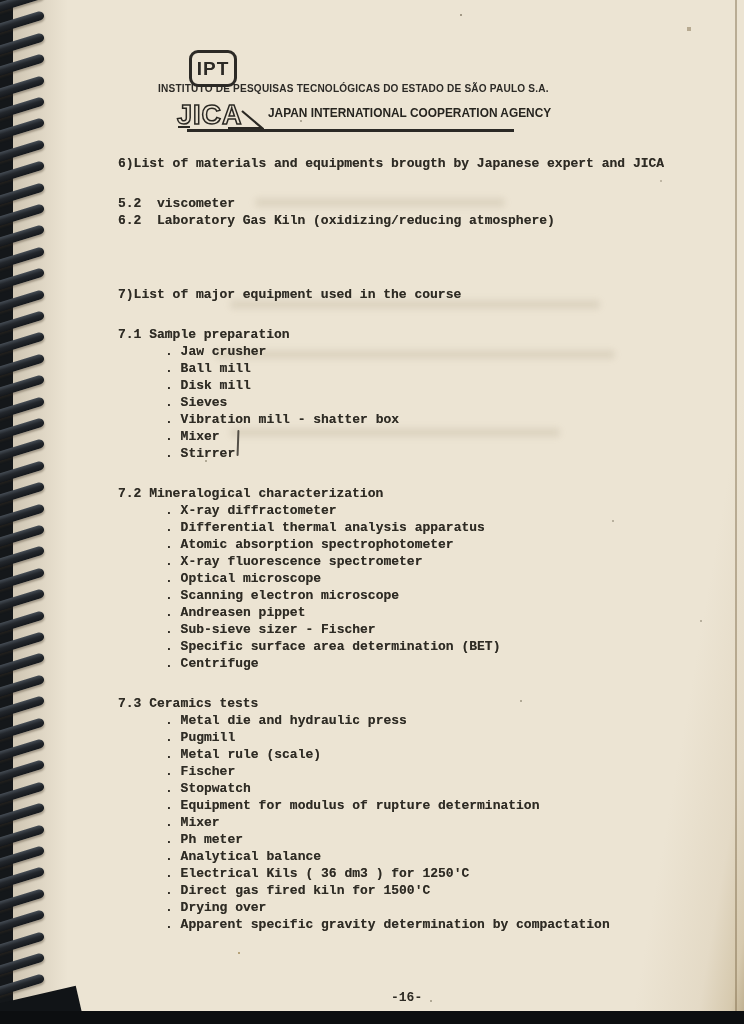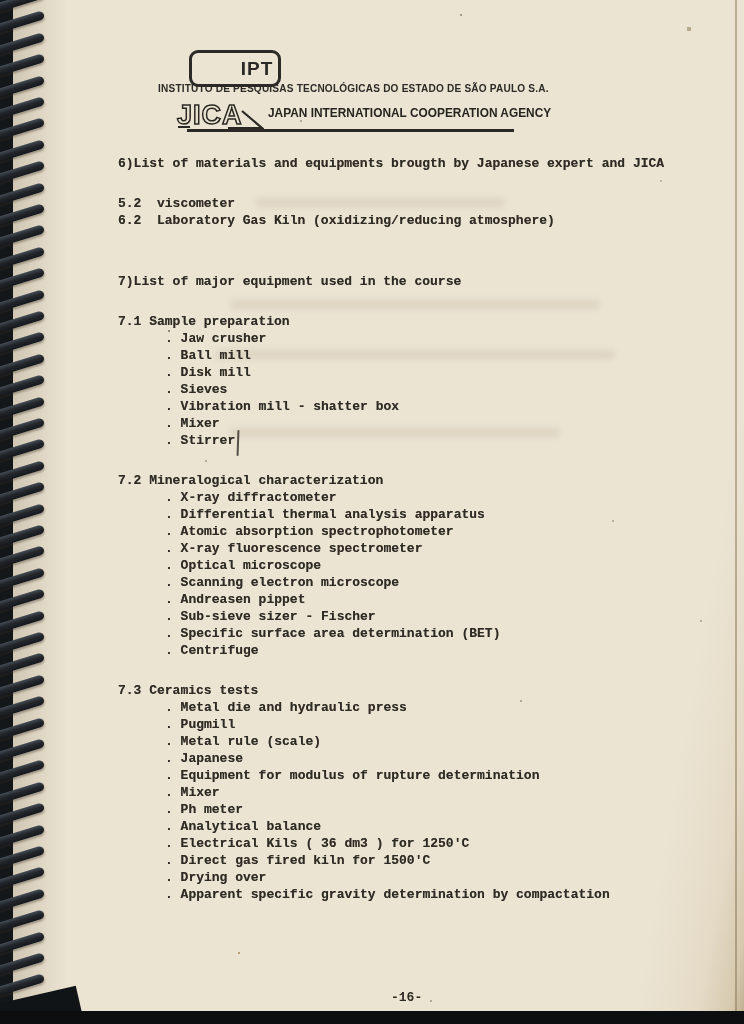--- a/index.html
+++ b/index.html
@@ -32,21 +32,21 @@
   .bind-wedge {
     position:absolute; left:-14px; bottom:-8px; width:95px; height:36px;
     background:#111417; transform:rotate(-13deg);
   }
   .bottom-strip { position:absolute; left:0; bottom:0; width:100%; height:13px; background:#0c0e10; }
   
   .ipt-box {
     position:absolute; left:189px; top:50px; width:42px; height:31px;
     border:3px solid #2c2a26; border-radius:9px;
     display:flex; align-items:center; justify-content:center;
-    font-weight:bold; font-size:19px; letter-spacing:1px; color:#2c2a26;padding-left:44px;
+    font-weight:bold; font-size:19px; letter-spacing:1px; color:#2c2a26;
   }
   .institute {
     position:absolute; left:158px; top:82px;
     font-size:10.5px; font-weight:bold; color:#2c2a26; letter-spacing:.2px;
     transform:scaleX(.96); transform-origin:left; white-space:pre;
   }
   .jica-mark { position:absolute; left:176px; top:99px; }
   .agency {
     position:absolute; left:268px; top:105px;
     font-size:13.5px; font-weight:bold; color:#26241f; letter-spacing:0;
@@ -55,21 +55,21 @@
   .header-underline {
     position:absolute; left:187px; top:129px; width:327px; height:3px; background:#2b2925;
   }
   
   .doc-body {
     position:absolute; left:118px; top:155px; width:600px;
     font-family:"Liberation Mono", monospace; font-weight:700;
     font-size:13px; line-height:17px; color:#2e2b24;
     text-shadow:0 0 .4px rgba(46,43,36,.55);
   }
-  .section + .section { margin-top:44px; }
+  .section + .section { margin-top:57px; }
   .section-heading, .block-label, .item { white-space:pre; }
   .block { margin-top:23px; }
   .block.tight { margin-top:0; }
   .item-list { list-style:none; margin:0; padding:0; }
   .item { padding-left:47px; }
   .item::before { content:". "; }
   .page-number {
     position:absolute; left:391px; top:990px;
     font-family:"Liberation Mono", monospace; font-weight:700;
     font-size:13px; color:#2e2b24;
@@ -163,21 +163,22 @@
               <li class="item">Specific surface area determination (BET)</li>
               <li class="item">Centrifuge</li>
             </ul>
           </div>
           <div class="block">
             <div class="block-label">7.3 Ceramics tests</div>
             <ul class="item-list">
               <li class="item">Metal die and hydraulic press</li>
               <li class="item">Pugmill</li>
               <li class="item">Metal rule (scale)</li>
-              <li class="item">Japanese</li>
+              <li class="item">Fischer</li>
+              <li class="item">Stopwatch</li>
               <li class="item">Equipment for modulus of rupture determination</li>
               <li class="item">Mixer</li>
               <li class="item">Ph meter</li>
               <li class="item">Analytical balance</li>
               <li class="item">Electrical Kils ( 36 dm3 ) for 1250'C</li>
               <li class="item">Direct gas fired kiln for 1500'C</li>
               <li class="item">Drying over</li>
               <li class="item">Apparent specific gravity determination by compactation</li>
             </ul>
           </div>

